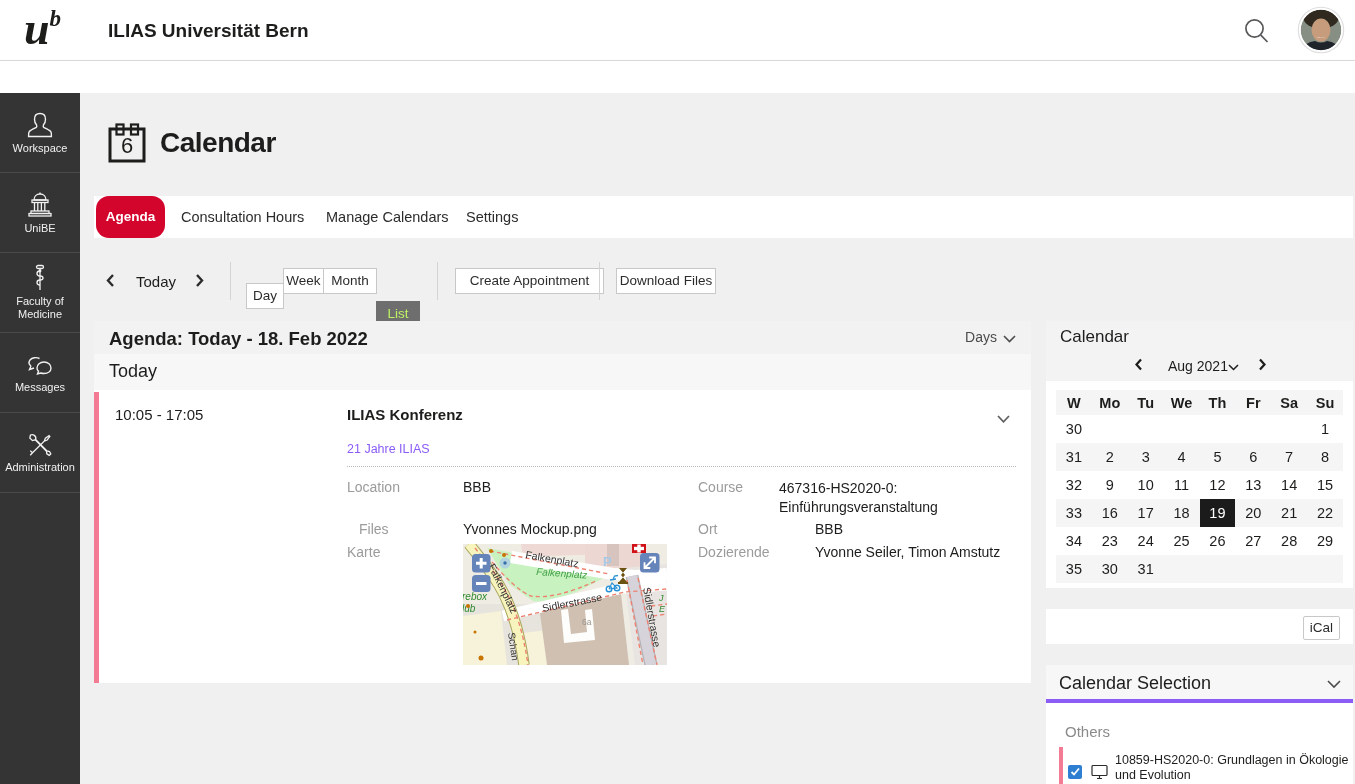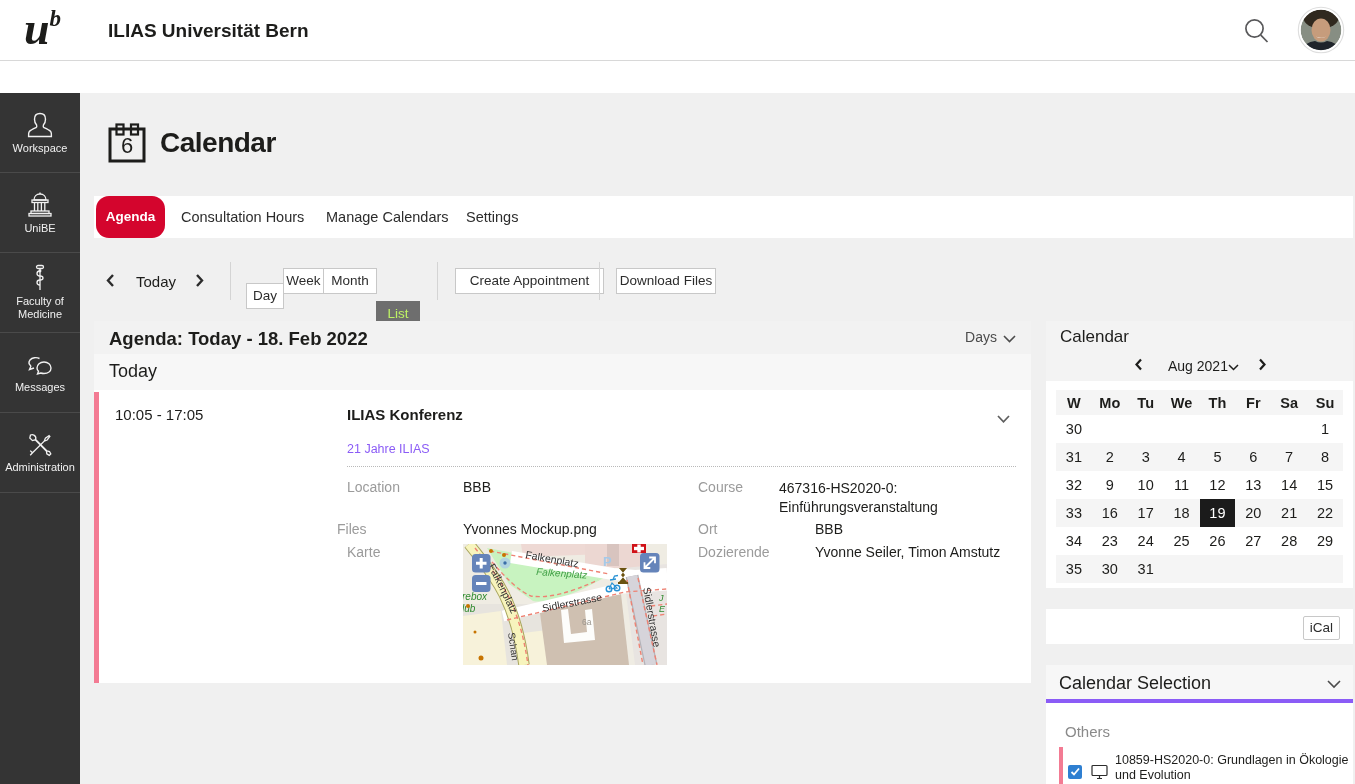--- a/index.html
+++ b/index.html
@@ -187,21 +187,21 @@
           <path d="M1 1 L6.5 6.8 L12 1" stroke="#5e5e5e" stroke-width="1.7" fill="none"></path>
         </svg>
       <div class="abs" style="left:253px;top:52px;font-size:12.5px;color:#8b5cf6;">21 Jahre ILIAS</div>
       <div class="abs" style="left:253px;top:76px;width:669px;border-top:1px dotted #b9b9b9;"></div>
 
       <div class="klabel" style="left:253px;top:89px;">Location</div>
       <div class="kval" style="left:369px;top:89px;">BBB</div>
       <div class="klabel" style="left:604px;top:89px;">Course</div>
       <div class="kval" style="left:685px;top:89px;line-height:19px;">467316-HS2020-0:<br>Einführungsveranstaltung</div>
 
-      <div class="klabel" style="left:243px;top:131px;text-align:center;">Files</div>
+      <div class="klabel" style="left:265px;top:131px;text-align:center;">Files</div>
       <div class="kval" style="left:369px;top:131px;">Yvonnes Mockup.png</div>
       <div class="klabel" style="left:604px;top:131px;">Ort</div>
       <div class="kval" style="left:721px;top:131px;">BBB</div>
 
       <div class="klabel" style="left:253px;top:154px;">Karte</div>
       <div class="klabel" style="left:604px;top:154px;">Dozierende</div>
       <div class="kval" style="left:721px;top:154px;">Yvonne Seiler, Timon Amstutz</div>
 
       <svg class="abs" style="left:369px;top:154px" width="204" height="121" viewBox="0 0 204 121">
         <rect width="204" height="121" fill="#efece3"></rect>

